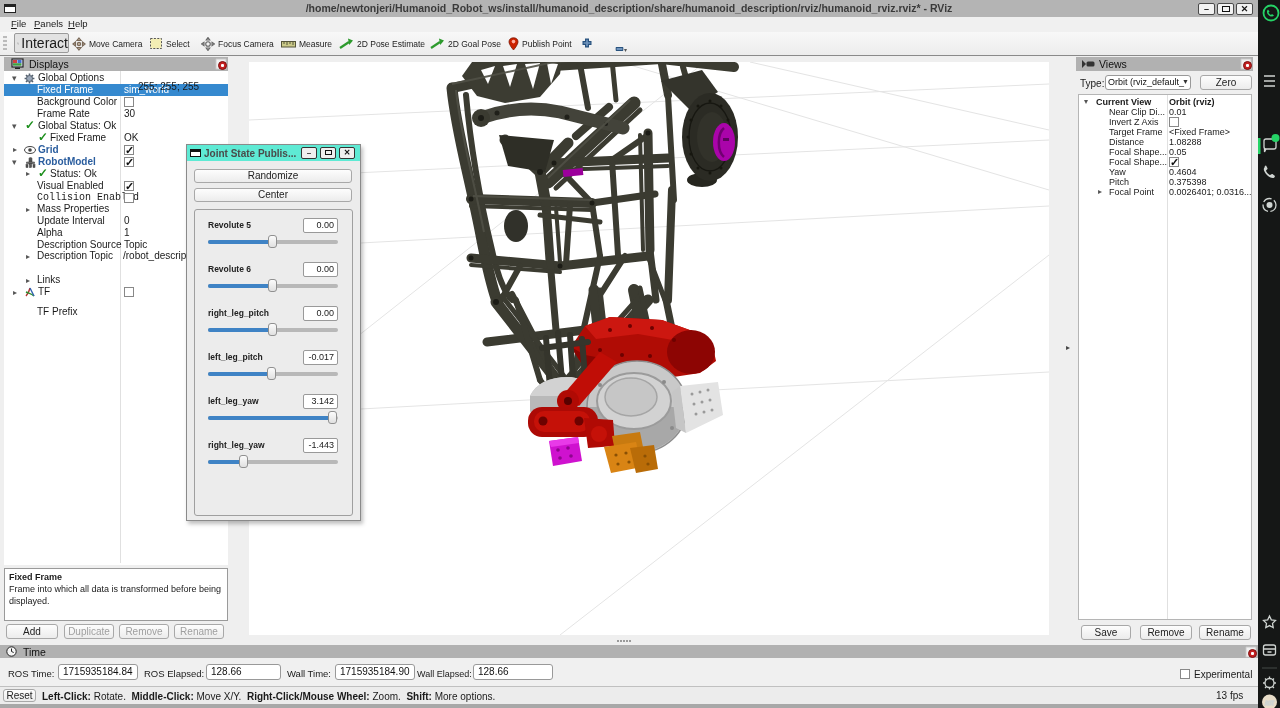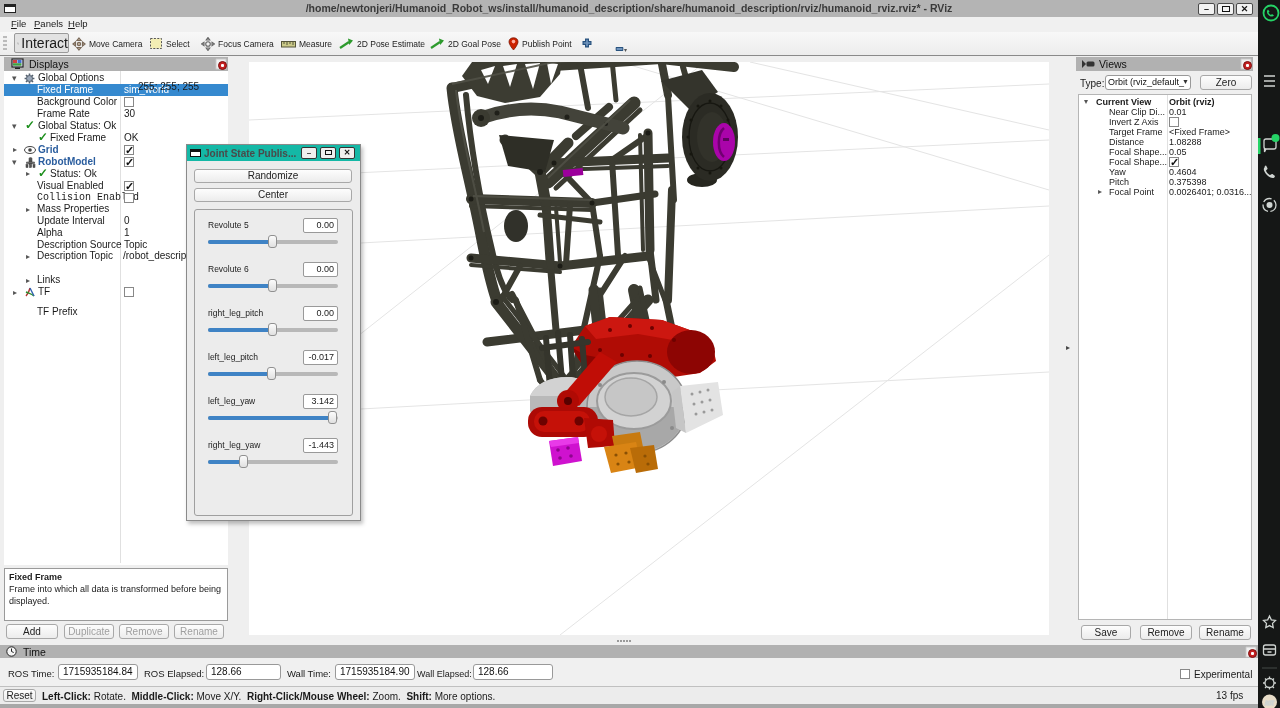--- a/index.html
+++ b/index.html
@@ -36,24 +36,24 @@
 #descbox { left:4px; top:568px; width:224px; height:53px; background:#fff; border:1px solid #9a9a9a; padding:2px 4px; font-size:9px; line-height:12px; }
 
 #viewport { left:249px; top:62px; width:800px; height:573px; background:#fff; }
 
 #vhead { left:1076px; top:57px; width:177px; height:14px; }
 #vtree { left:1078px; top:94px; width:174px; height:526px; background:#fff; border:1px solid #b5b5b5; }
 #vtree .vline { position:absolute; left:88px; top:0; width:1px; height:524px; background:#e0e0e0; }
 .vrow { position:absolute; height:10px; line-height:10px; font-size:9px; white-space:nowrap; }
 
 #jsp { left:186px; top:144px; width:175px; height:377px; background:#ececec; border:1px solid #8a8a8a; box-shadow:2px 3px 4px rgba(0,0,0,0.25); }
-#jsptitle { position:absolute; left:0; top:0; width:173px; height:16px; background:#14b8a6; display:flex; align-items:center; }
+#jsptitle { position:absolute; left:0; top:0; width:173px; height:16px; background:#5eead4; display:flex; align-items:center; }
 .jspbtn { position:absolute; top:2px; width:16px; height:12px; background:#efefef; border:1px solid #333; border-radius:2px; text-align:center; font-size:8px; line-height:9px; font-weight:bold; color:#111; }
 #jspframe { position:absolute; left:7px; top:64px; width:159px; height:307px; border:1px solid #9f9f9f; border-radius:3px; }
-.slbl { position:absolute; font-size:8.5px; font-weight:normal; color:#222; }
+.slbl { position:absolute; font-size:8.5px; font-weight:bold; color:#222; }
 .sval { position:absolute; width:35px; height:15px; background:#fff; border:1px solid #999; border-radius:2px; font-size:9px; text-align:right; padding-right:3px; line-height:13px; }
 .strack { position:absolute; width:130px; height:4px; background:#b8b8b8; border-radius:2px; }
 .sfill { position:absolute; height:4px; background:#3f83c5; border-radius:2px; }
 .shandle { position:absolute; width:9px; height:13px; background:linear-gradient(#fcfcfc,#e0e0e0); border:1px solid #909090; border-radius:3px; }
 
 #thead { left:0px; top:645px; width:1258px; height:13px; }
 #tfields { left:0; top:658px; width:1258px; height:28px; background:#f0f0f0; }
 #statusbar { left:0; top:686px; width:1258px; height:18px; background:#ececec; border-top:1px solid #c0c0c0; }
 #bottomstrip { left:0; top:704px; width:1280px; height:4px; background:#a8a8a8; }
 

